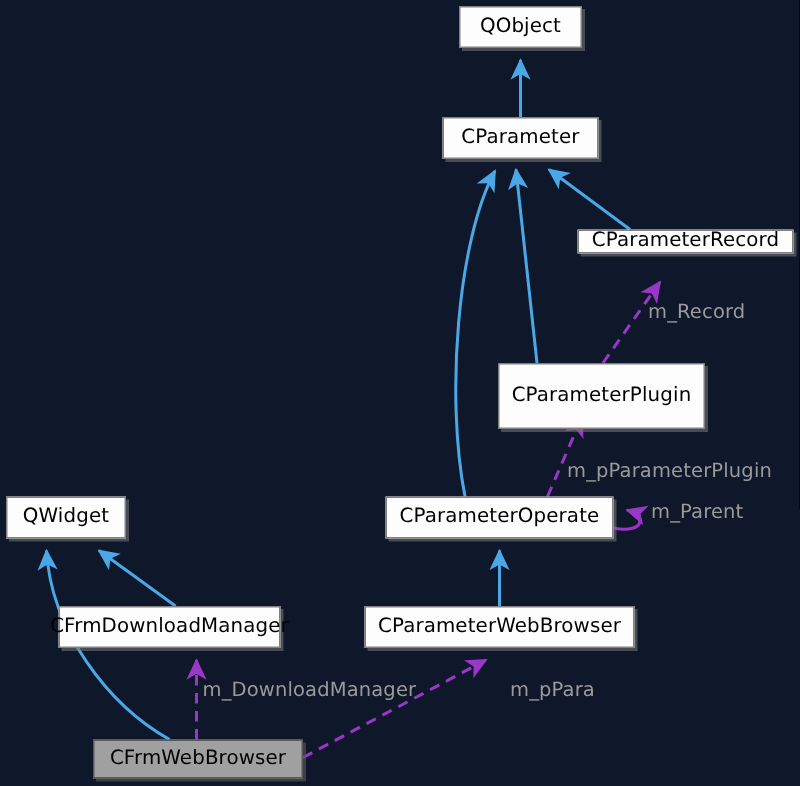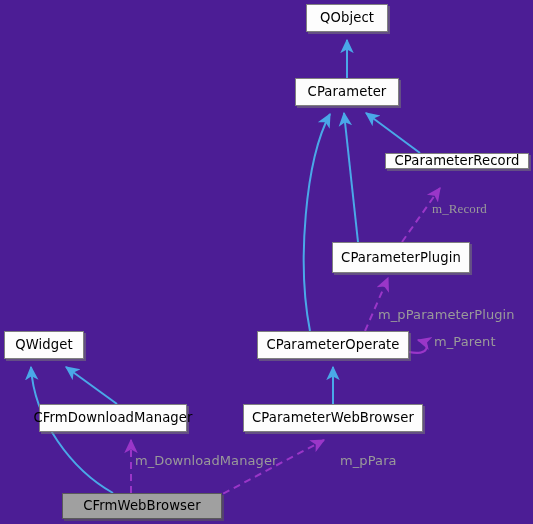--- a/index.html
+++ b/index.html
@@ -5,21 +5,21 @@
 <style>
   html, body {
     margin: 0;
     padding: 0;
     background: #000000;
   }
   #diagram-root {
     position: relative;
     width: 533px;
     height: 524px;
-    background: #4c1d95;
+    background: #0f172a;
     overflow: hidden;
     font-family: "DejaVu Sans", "Liberation Sans", sans-serif;
   }
   #edge-layer {
     position: absolute;
     left: 0;
     top: 0;
     width: 533px;
     height: 524px;
   }
@@ -85,24 +85,24 @@
       <path d="M 409,352 C 429,356 432,344 418,340" stroke-dasharray="none"></path>
     </g>
   </svg>
 
   <div></div>
   <div></div>
 
 <div class="node" style="left: 306px; top: 4px; width: 82px; height: 28px;">QObject</div>
     <div class="node" style="left: 295px; top: 78px; width: 104px; height: 28px;">CParameter</div>
     <div class="node" style="left: 385px; top: 153px; width: 144px; height: 16px;">CParameterRecord</div>
-    <div class="node" style="left: 332px; top: 242px; width: 138px; height: 31px;">CParameterPlugin</div>
+    <div class="node" style="left: 332px; top: 242px; width: 138px; height: 44px;">CParameterPlugin</div>
     <div class="node" style="left: 257px; top: 331px; width: 152px; height: 28px;">CParameterOperate</div>
     <div class="node" style="left: 4px; top: 331px; width: 80px; height: 28px;">QWidget</div>
     <div class="node" style="left: 39px; top: 404px; width: 148px; height: 28px;">CFrmDownloadManager</div>
     <div class="node" style="left: 243px; top: 404px; width: 180px; height: 28px;">CParameterWebBrowser</div>
-    <div class="node current" style="left: 62px; top: 493px; width: 160px; height: 26px; text-align: right;">CFrmWebBrowser</div>
-    <div class="edge-label" style="left: 432px; top: 202px; font-family: Liberation Serif, serif;">m_Record</div>
+    <div class="node current" style="left: 62px; top: 493px; width: 140px; height: 26px; text-align: right;">CFrmWebBrowser</div>
+    <div class="edge-label" style="left: 432px; top: 202px;">m_Record</div>
     <div class="edge-label" style="left: 378px; top: 308px;">m_pParameterPlugin</div>
     <div class="edge-label" style="left: 434px; top: 335px; text-align: right;">m_Parent</div>
     <div class="edge-label" style="left: 135px; top: 454px;">m_DownloadManager</div>
     <div class="edge-label" style="left: 305px; top: 454px; margin-left: 35px;">m_pPara</div>
   </div>
 
 </body></html>

